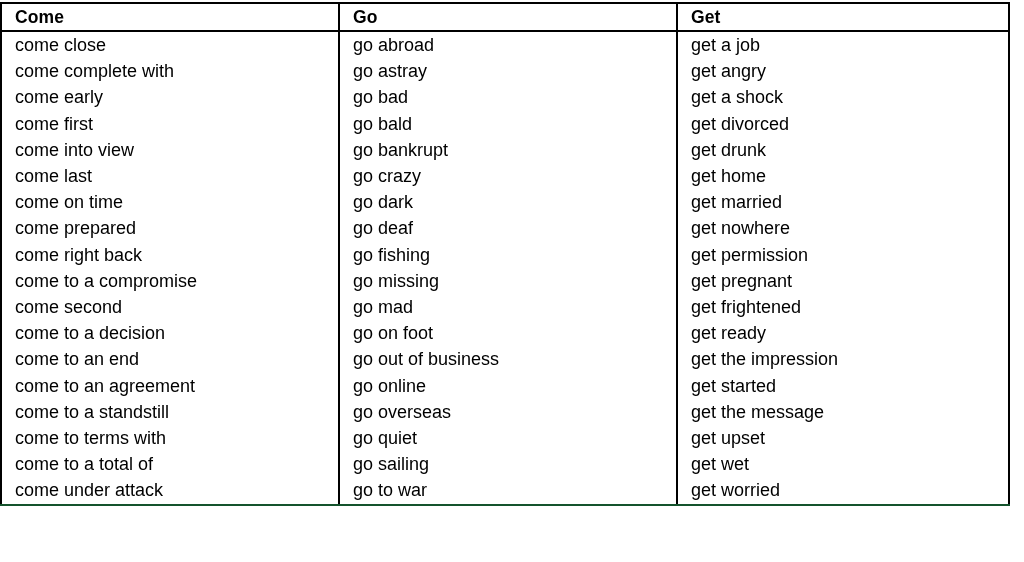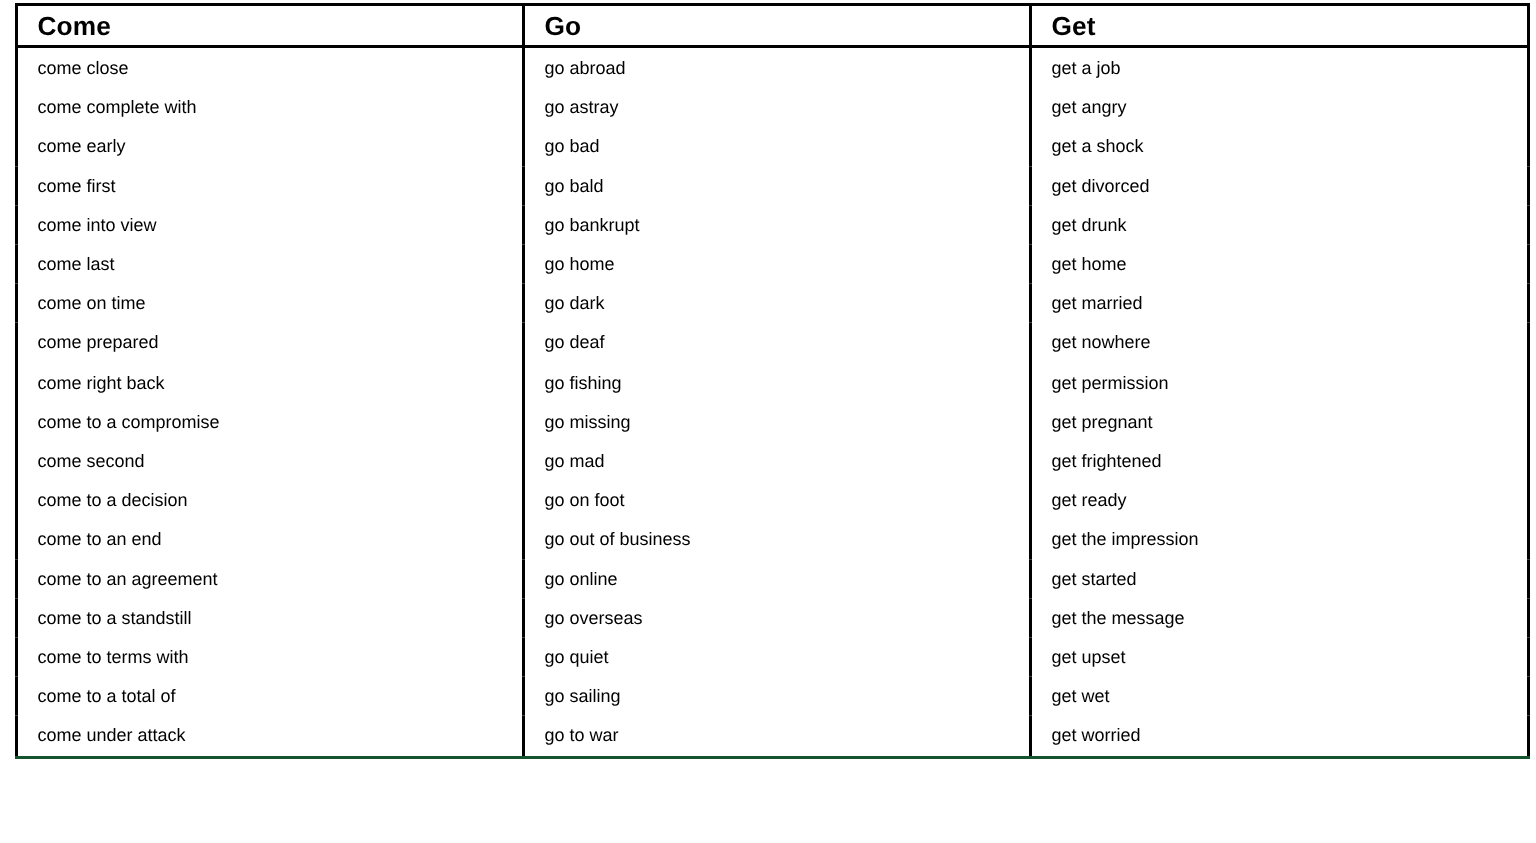--- a/index.html
+++ b/index.html
@@ -17,21 +17,21 @@
 
   .page {
     position: relative;
     width: 1024px;
     height: 562px;
     background: #ffffff;
   }
 
   .collocations-table {
     position: absolute;
-    left: 10px;
+    left: 0;
     top: 2px;
     width: 1008px;
     border-collapse: collapse;
     table-layout: fixed;
     background: #ffffff;
   }
 
   .collocations-table col.col-come { width: 338px; }
   .collocations-table col.col-go   { width: 338px; }
   .collocations-table col.col-get  { width: 332px; }
@@ -51,21 +51,21 @@
     border-top: 2px solid #000000;
     border-bottom: 2px solid #000000;
     height: 26px;
     font-size: 17.5px;
     font-weight: bold;
     letter-spacing: 0.1px;
   }
 
   .collocations-table tbody td {
     height: 26.2px;
-    font-size: 12px;
+    font-size: 18px;
     font-weight: normal;
     line-height: 26.2px;
   }
 
   .collocations-table tbody tr:last-child td {
     border-bottom: 2px solid #14532d;
     margin-top: 24px;
   }
 </style>
 </head>
@@ -106,21 +106,21 @@
           <td>go bald</td>
           <td>get divorced</td>
         </tr>
         <tr>
           <td>come into view</td>
           <td>go bankrupt</td>
           <td>get drunk</td>
         </tr>
         <tr>
           <td>come last</td>
-          <td>go home</td>
+          <td>go crazy</td>
           <td>get home</td>
         </tr>
         <tr>
           <td>come on time</td>
           <td>go dark</td>
           <td>get married</td>
         </tr>
         <tr>
           <td>come prepared</td>
           <td>go deaf</td>

